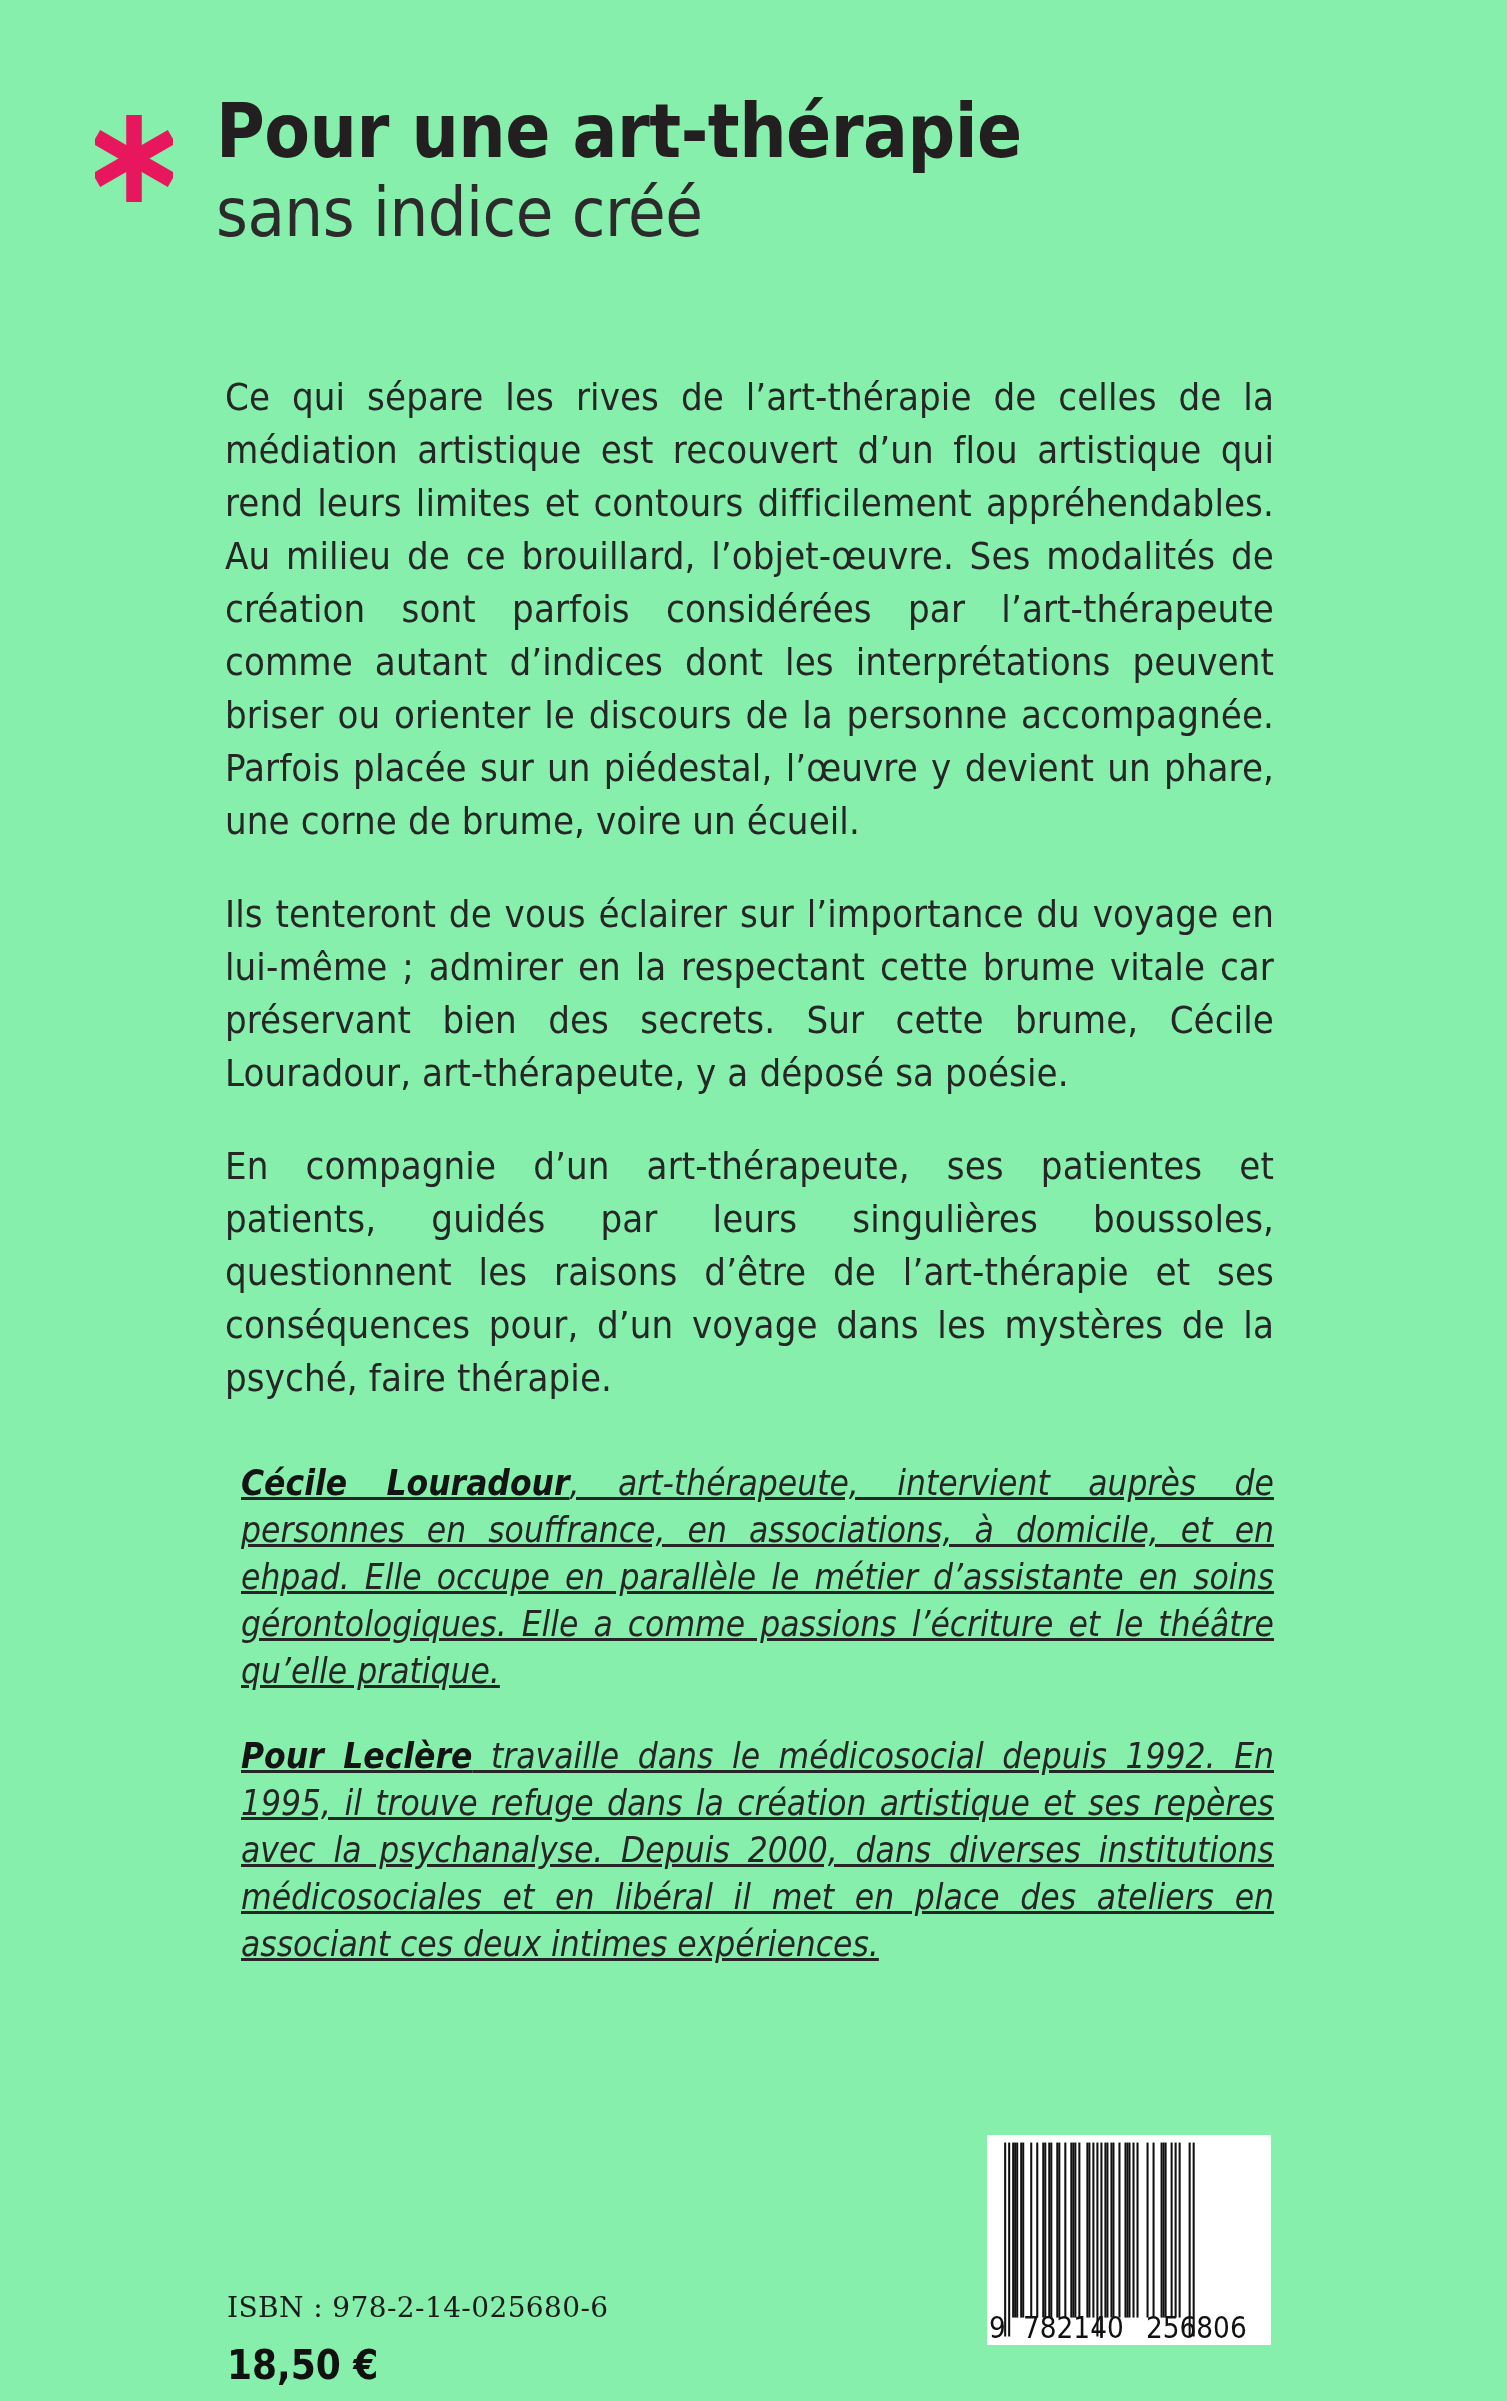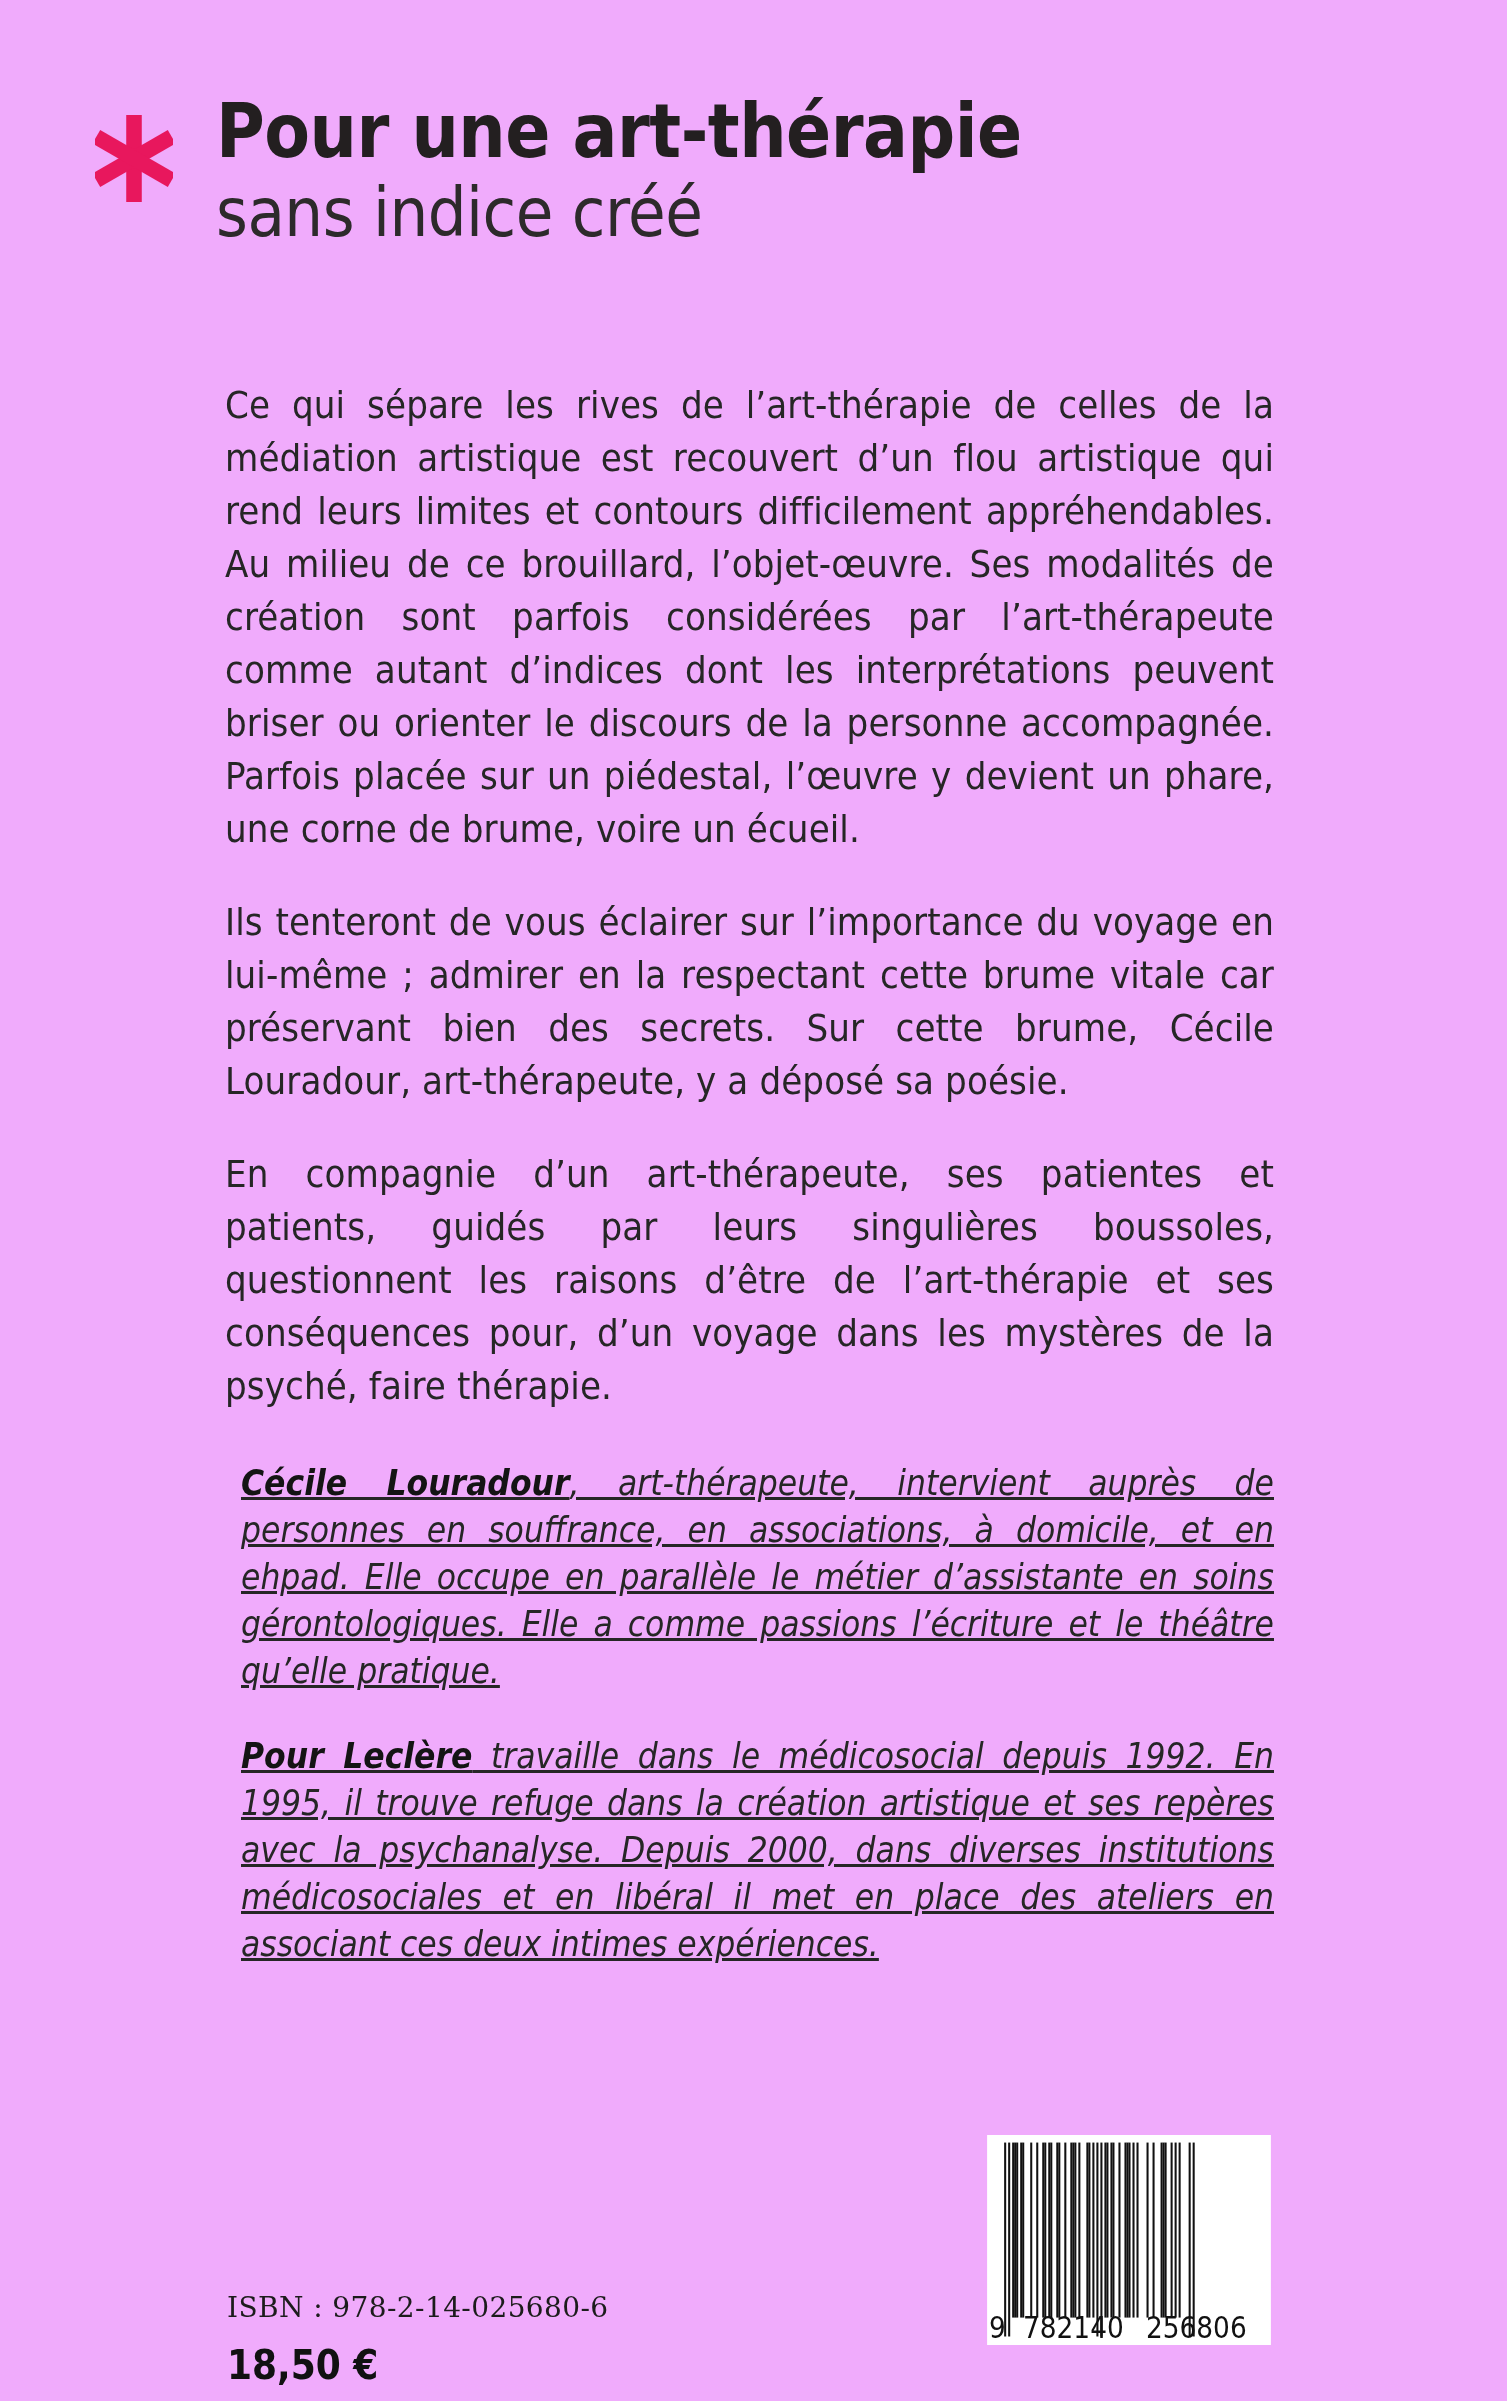--- a/index.html
+++ b/index.html
@@ -12,21 +12,21 @@
     height: 2402px;
     position: relative;
     overflow: hidden;
     font-family: "DejaVu Sans Condensed", "Liberation Sans Narrow", "Liberation Sans", sans-serif;
     -webkit-font-smoothing: antialiased;
   }
 
   .page {
     position: absolute;
     inset: 0;
-    background: #f0abfc;
+    background: #86efac;
   }
 
   
   .title-block {
     position: absolute;
     left: 95px;
     top: 102px;
     width: 1211px;
     display: flex;
     align-items: flex-start;
@@ -71,21 +71,21 @@
   }
 
   
   .body-copy {
     position: absolute;
     left: 225px;
     top: 371px;
     width: 1049px;
   }
   .body-copy p {
-    margin: 8px 0 40px 0;
+    margin: 0 0 40px 0;
     text-align: justify;
     text-justify: inter-word;
     font-family: "DejaVu Sans Condensed", "Liberation Sans Narrow", "Liberation Sans", sans-serif;
     font-weight: 300;
     font-size: 38px;
     line-height: 53px;
     color: #262626;
     letter-spacing: 0.1px;
     hyphens: none;
   }

